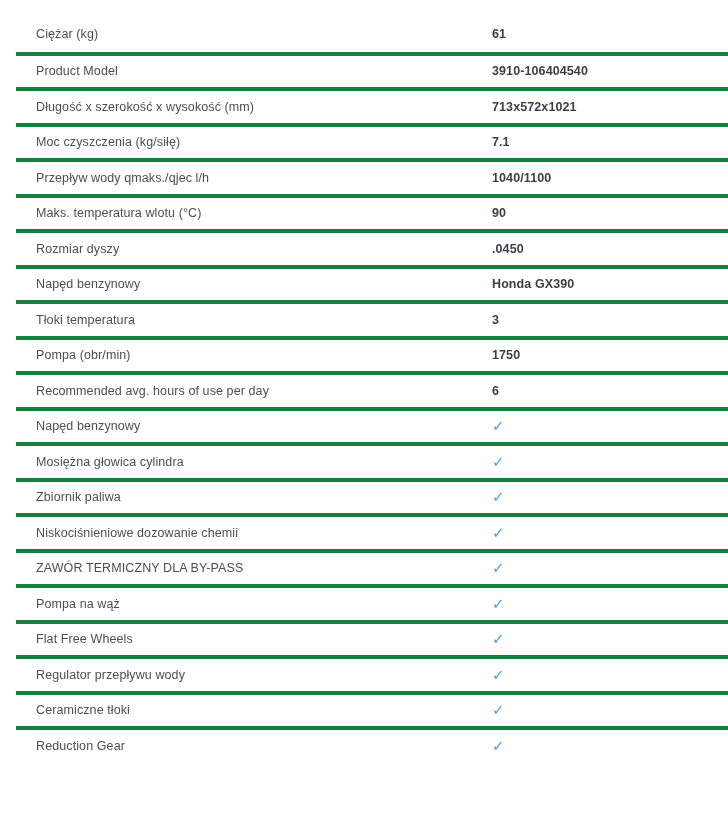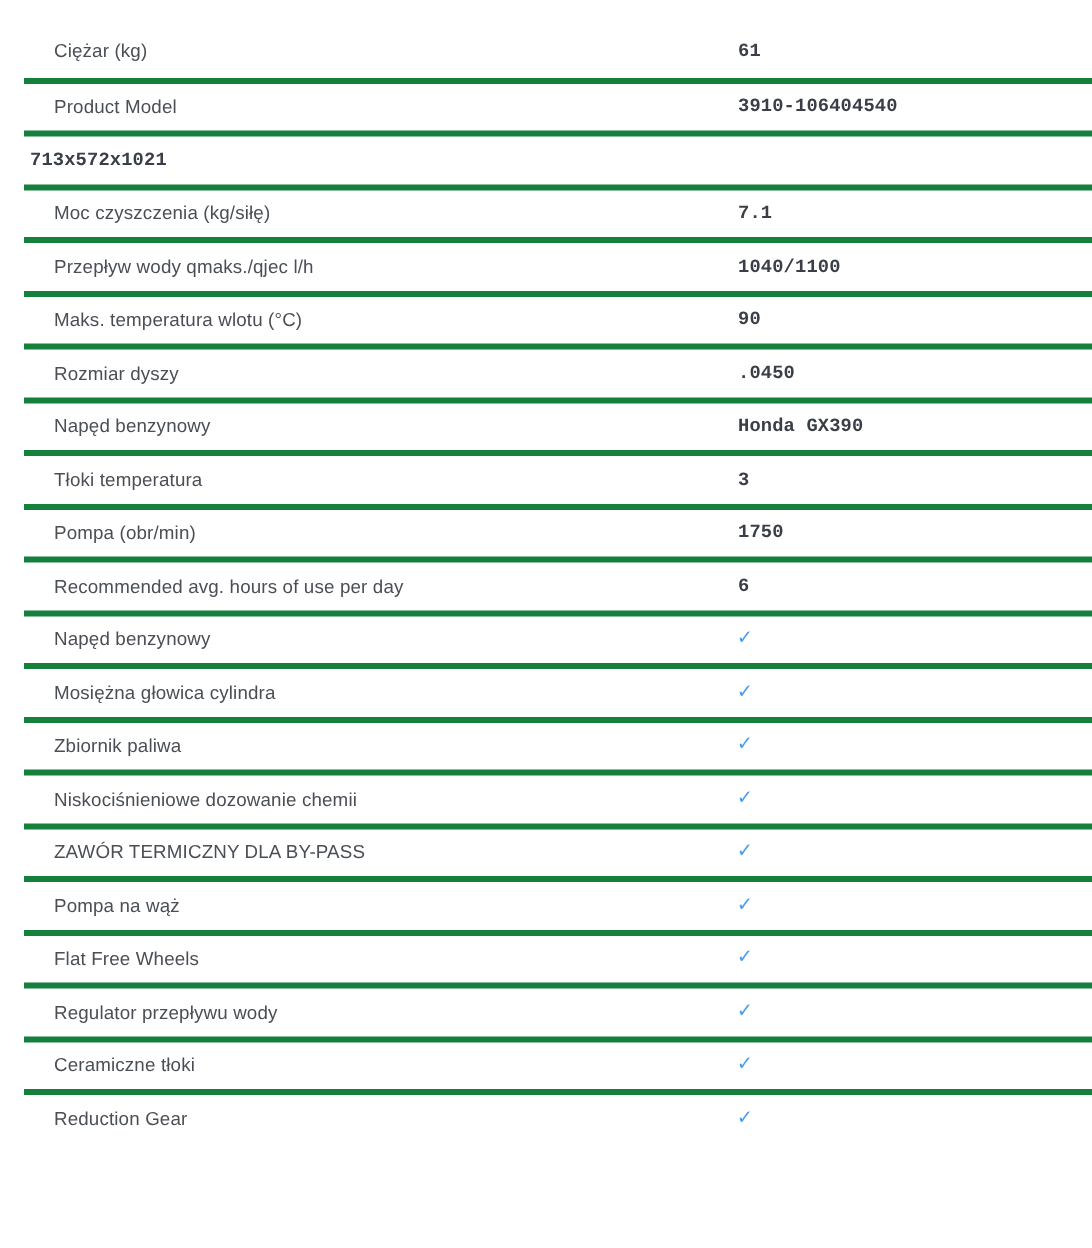--- a/index.html
+++ b/index.html
@@ -49,21 +49,20 @@
   }
 
   .spec-value {
     flex: 1 1 auto;
     font-size: 12.5px;
     line-height: 16px;
     color: #3a3f47;
     font-weight: 700;
     letter-spacing: 0.1px;
     white-space: nowrap;
-    font-family: Liberation Mono, monospace;
   }
 
   .spec-value.check {
     color: #4a9cf0;
     font-weight: 400;
     font-size: 15px;
   }
 </style>
 </head>
 <body>
@@ -71,20 +70,21 @@
 <div class="spec-table" id="spec-table">
     <div class="spec-row first">
       <div class="spec-label">Ciężar (kg)</div>
       <div class="spec-value">61</div>
     </div>
     <div class="spec-row">
       <div class="spec-label">Product Model</div>
       <div class="spec-value">3910-106404540</div>
     </div>
     <div class="spec-row">
+      <div class="spec-label">Długość x szerokość x wysokość (mm)</div>
       <div class="spec-value">713x572x1021</div>
     </div>
     <div class="spec-row">
       <div class="spec-label">Moc czyszczenia (kg/siłę)</div>
       <div class="spec-value">7.1</div>
     </div>
     <div class="spec-row">
       <div class="spec-label">Przepływ wody qmaks./qjec l/h</div>
       <div class="spec-value">1040/1100</div>
     </div>

